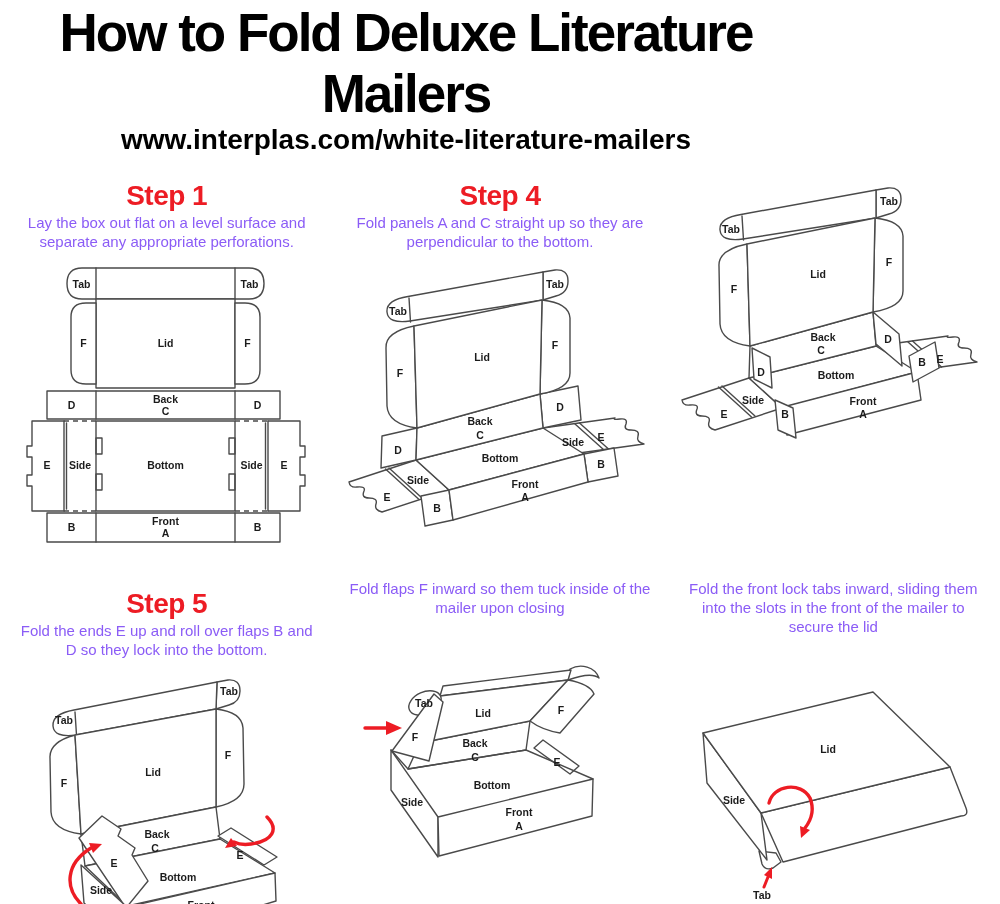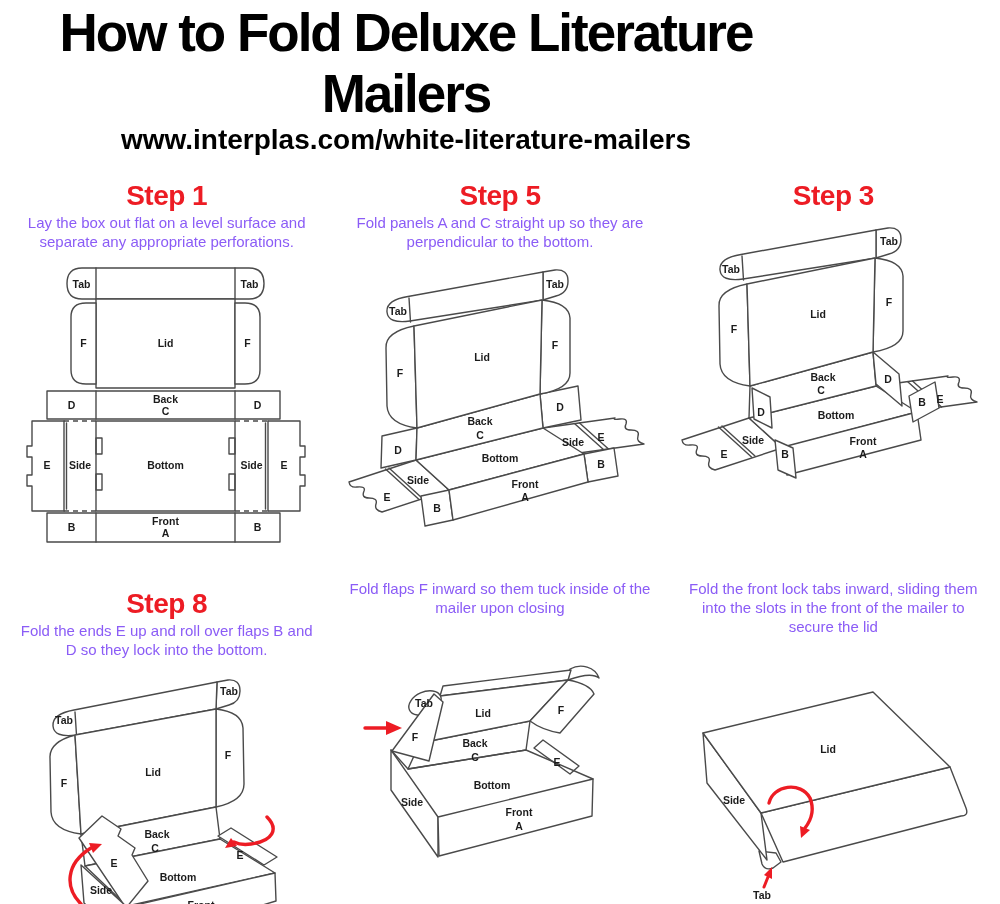--- a/index.html
+++ b/index.html
@@ -81,21 +81,21 @@
         <text class="t" x="244.5" y="211">Side</text>
         <text class="t" x="158.5" y="211">Bottom</text>
         <text class="t" x="64.5" y="273">B</text>
         <text class="t" x="250.5" y="273">B</text>
         <text class="t" x="158.5" y="267">Front</text>
         <text class="t" x="158.5" y="279">A</text>
       </svg>
     </section>
 
     <section class="step">
-      <h2 class="stitle">Step 5</h2>
+      <h2 class="stitle">Step 4</h2>
       <p class="sdesc">Fold panels A and C straight up so they are perpendicular to the bottom.</p>
       <svg width="320" height="300" viewBox="0 0 320 300">
         <g>
           <path class="p" d="M 76,202 L 109,232 L 42,254 Q 34,252 36,246 Q 38,240 29,240 Q 21,240 24,233 Q 26,228 17,229 Q 10,230 9,224 Z"></path>
           <path class="p" d="M 203,170 L 232,196 L 304,186 Q 296,184 298,178 Q 300,172 291,172 Q 283,172 286,166 Q 288,160 280,161 Q 272,162 275,160 Z"></path>
           <path class="l" d="M 49,210 L 82,240 M 45.5,211 L 78.5,241 M 235,166 L 264,192 M 239.5,165 L 268.5,191"></path>
         </g>
         <g>
           <path class="p" d="M 76,202 L 203,170 L 244,196 L 109,232 Z"></path>
         </g>
@@ -138,21 +138,20 @@
         <text class="t" x="261" y="183">E</text>
         <text class="t" x="97" y="254">B</text>
         <text class="t" x="261" y="210">B</text>
         <text class="t" x="160" y="204">Bottom</text>
         <text class="t" x="185" y="230">Front</text>
         <text class="t" x="185" y="243">A</text>
       </svg>
     </section>
 
     <section class="step">
-      <h2 class="stitle">Step 3</h2>
       <svg width="320" height="300" viewBox="0 0 320 300">
         <g>
           <path class="p" d="M 76,202 L 109,232 L 42,254 Q 34,252 36,246 Q 38,240 29,240 Q 21,240 24,233 Q 26,228 17,229 Q 10,230 9,224 Z"></path>
           <path class="p" d="M 203,170 L 232,196 L 304,186 Q 296,184 298,178 Q 300,172 291,172 Q 283,172 286,166 Q 288,160 280,161 Q 272,162 275,160 Z"></path>
           <path class="l" d="M 49,210 L 82,240 M 45.5,211 L 78.5,241 M 235,166 L 264,192 M 239.5,165 L 268.5,191"></path>
         </g>
         <g>
           <path class="p" d="M 76,202 L 203,170 L 244,196 L 109,232 Z"></path>
         </g>
         <g>
@@ -195,21 +194,21 @@
         <text class="t" x="267" y="187">E</text>
         <text class="t" x="112" y="242">B</text>
         <text class="t" x="249" y="190">B</text>
         <text class="t" x="163" y="203">Bottom</text>
         <text class="t" x="190" y="229">Front</text>
         <text class="t" x="190" y="242">A</text>
       </svg>
     </section>
 
     <section class="step">
-      <h2 class="stitle">Step 8</h2>
+      <h2 class="stitle">Step 5</h2>
       <p class="sdesc">Fold the ends E up and roll over flaps B and D so they lock into the bottom.</p>
       <svg width="320" height="284" viewBox="0 0 320 284">
         <g>
           <path class="p" d="M 68,69 Q 42,76 43,92 L 44,146 Q 45,164 74,168 Z"></path>
           <path class="p" d="M 209,43 Q 235,46 236,62 L 237,118 Q 237,135 209,141 Z"></path>
         </g>
         <g>
           <path class="p" d="M 210,16 L 221,14 Q 233,13 233,25 Q 233,36 222,39 L 209,43 Z"></path>
           <path class="p" d="M 210,16 L 67,44 Q 45,48 46,60 Q 47,72 69,69 L 209,43 Z"></path>
           <path class="l" d="M 68,46 L 69.5,69"></path>

